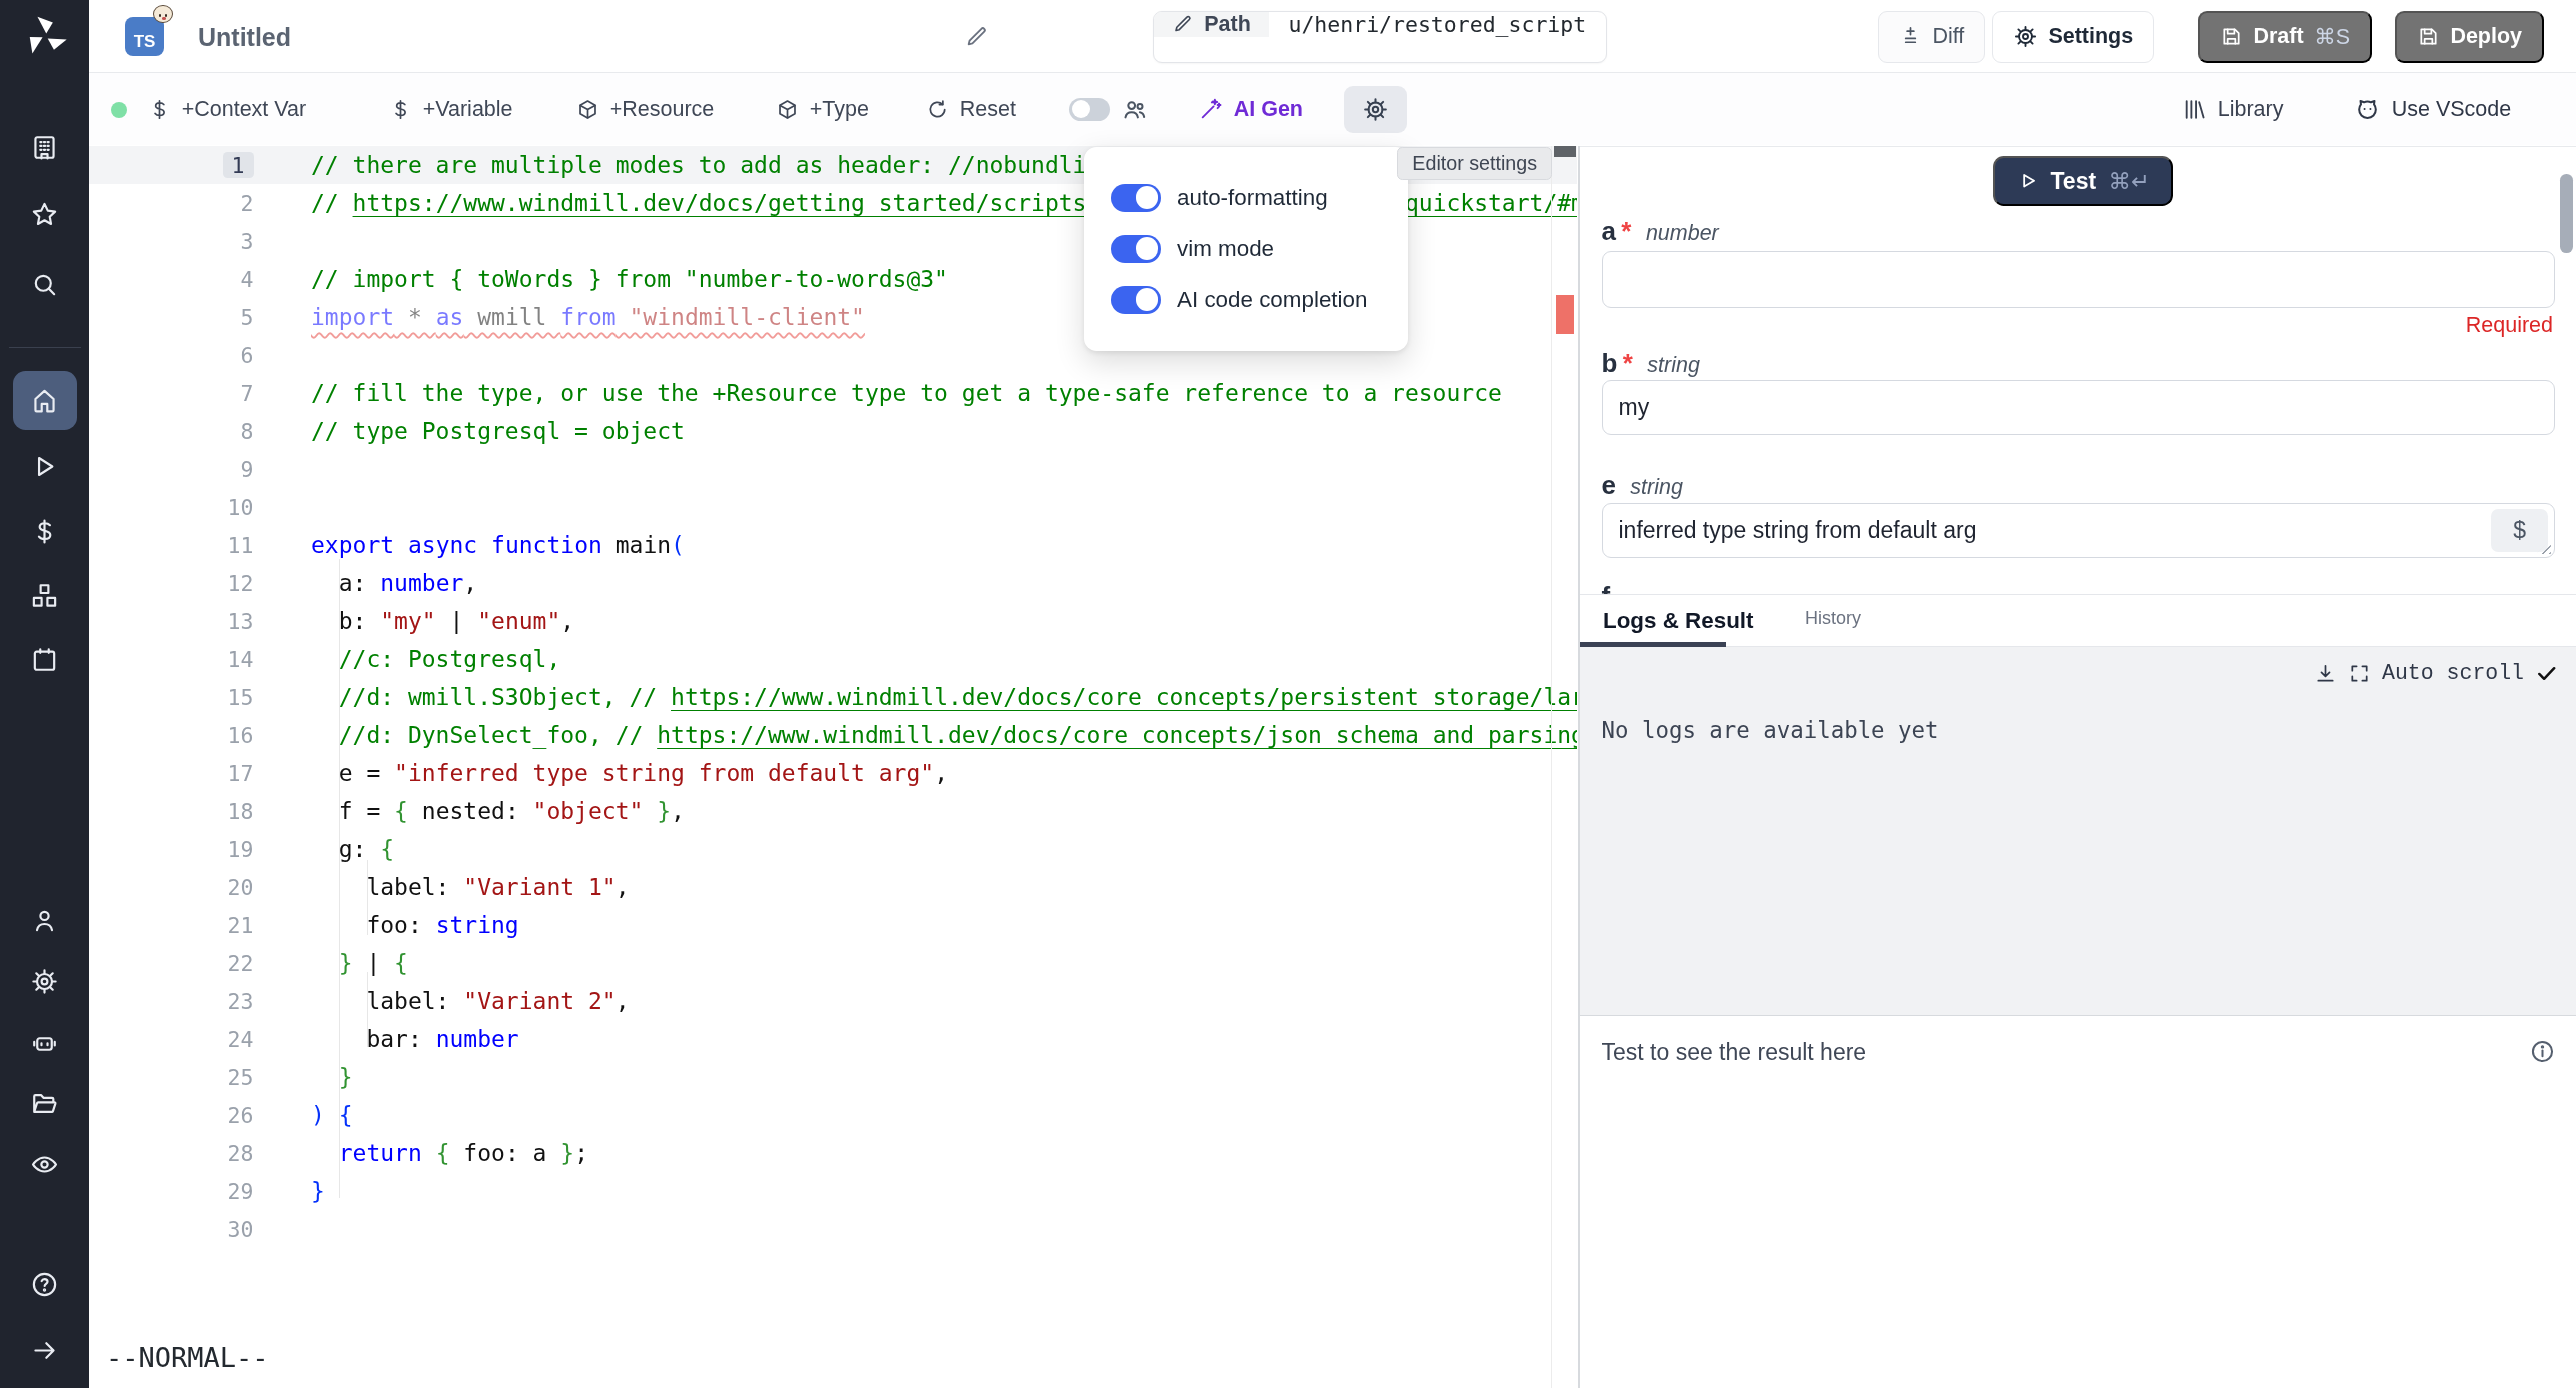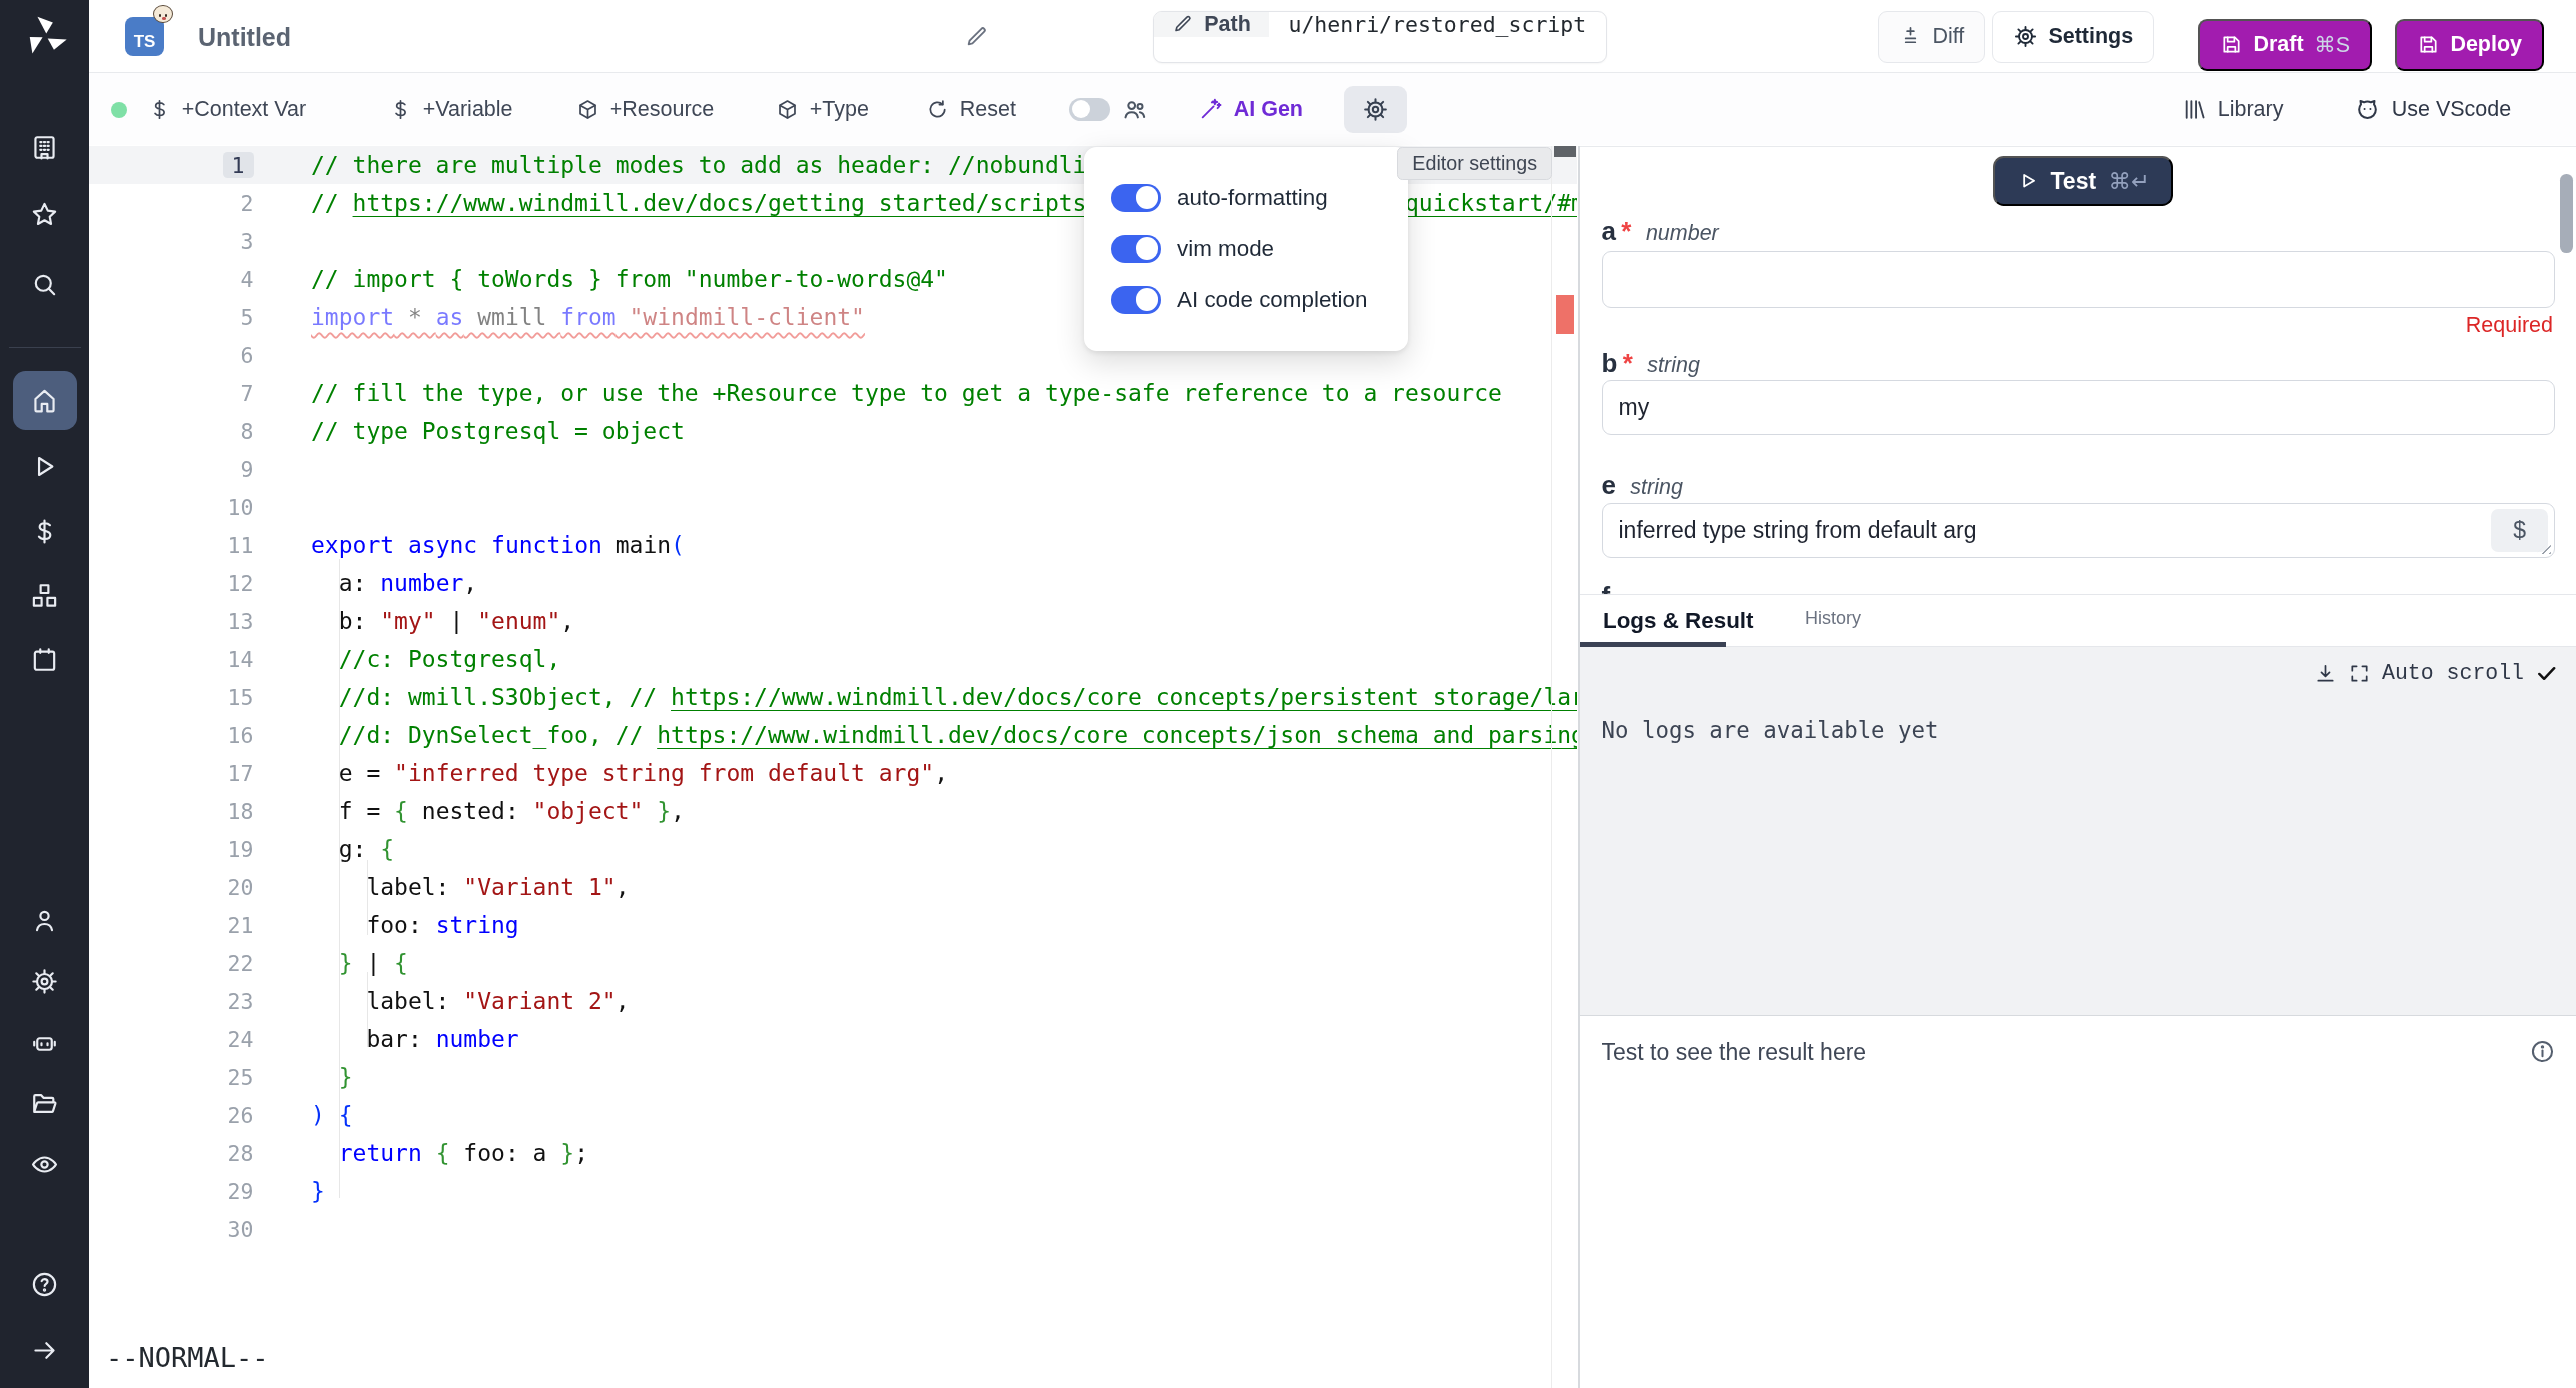--- a/index.html
+++ b/index.html
@@ -34,21 +34,21 @@
     border:0.9px solid #e3e5e9; border-radius:9px; overflow:hidden; background:#fff;
     box-shadow:0 0.9px 1.8px rgba(0,0,0,.04); }
   #path-pill .seg { display:flex; align-items:center; gap:10.7px; background:#f4f5f6;
     padding:0 18px; color:#3f4756; font-size:21.5px; font-weight:600; }
   #path-pill .val { display:flex; align-items:center; padding:0 19.7px;
     font-family:"DejaVu Sans Mono", monospace; font-size:21.5px; color:#23292f; }
   .hbtn { position:absolute; top:10.7px; height:52px; display:flex; align-items:center; gap:10.7px;
     border-radius:9px; font-size:21.5px; padding:0 19.7px; }
   .hbtn.light { background:#fbfbfc; border:0.9px solid #e6e8ec; color:#4b5563; }
   .hbtn.white { background:#fff; border:0.9px solid #e6e8ec; color:#1f2937; font-weight:600; }
-  .hbtn.slate { background:#a21caf; color:#fff; font-weight:600;margin-top:8px; }
+  .hbtn.slate { background:#737373; color:#fff; font-weight:600; }
   .hbtn kbd { font-family:"Liberation Sans", sans-serif; color:#cdd6e6; font-weight:400; }
 
   
   #tbar { position:absolute; left:89px; top:73px; width:2487px; height:72px; background:#fdfdfe; z-index:18; }
   .titem { position:absolute; top:0; height:72px; display:flex; align-items:center; gap:10.7px;
     color:#3f4756; font-size:21.5px; font-weight:500; }
   #status-dot { position:absolute; left:21.5px; top:29px; width:16px; height:16px; border-radius:50%; background:#7fe0a6; }
   .toggle-off { width:41px; height:23px; border-radius:11.6px; background:#ccd2da; position:relative; }
   .toggle-off i { position:absolute; left:2.7px; top:2.7px; width:18px; height:18px; border-radius:50%; background:#fff; }
   #aigen { color:#6f2bd6; font-weight:600; }
@@ -386,21 +386,21 @@
           </svg>
         </span>
       <span id="use-vscode">Use VScode</span>
     </div>
   </div>
 
   <main id="editor">
       <div class="cl hl"><div class="g"><span>1</span></div><div class="t"><span class="tok-c">// there are multiple modes to add as header: //nobundling //native //npm //nodejs</span></div></div>
       <div class="cl"><div class="g"><span>2</span></div><div class="t"><span class="tok-c">// </span><span class="tok-l">https://www.windmill.dev/docs/getting_started/scripts_quickstart/typescript_quickstart/#modes</span></div></div>
       <div class="cl"><div class="g"><span>3</span></div><div class="t"></div></div>
-      <div class="cl"><div class="g"><span>4</span></div><div class="t"><span class="tok-c">// import { toWords } from "number-to-words@4"</span></div></div>
+      <div class="cl"><div class="g"><span>4</span></div><div class="t"><span class="tok-c">// import { toWords } from "number-to-words@3"</span></div></div>
       <div class="cl"><div class="g"><span>5</span></div><div class="t dim"><span class="sqg"><span class="tok-k">import</span><span class="tok-p"> * </span><span class="tok-k">as</span><span class="tok-p"> wmill </span><span class="tok-k">from</span><span class="tok-s"> "windmill-client"</span></span></div></div>
       <div class="cl"><div class="g"><span>6</span></div><div class="t"></div></div>
       <div class="cl"><div class="g"><span>7</span></div><div class="t"><span class="tok-c">// fill the type, or use the +Resource type to get a type-safe reference to a resource</span></div></div>
       <div class="cl"><div class="g"><span>8</span></div><div class="t"><span class="tok-c">// type Postgresql = object</span></div></div>
       <div class="cl"><div class="g"><span>9</span></div><div class="t"></div></div>
       <div class="cl"><div class="g"><span>10</span></div><div class="t"></div></div>
       <div class="cl"><div class="g"><span>11</span></div><div class="t"><span class="tok-k">export</span><span class="tok-p"> </span><span class="tok-k">async</span><span class="tok-p"> </span><span class="tok-k">function</span><span class="tok-p"> main</span><span class="tok-b1">(</span></div></div>
       <div class="cl"><div class="g"><span>12</span></div><div class="t"><span class="tok-p">  a: </span><span class="tok-t">number</span><span class="tok-p">,</span></div></div>
       <div class="cl"><div class="g"><span>13</span></div><div class="t"><span class="tok-p">  b: </span><span class="tok-s">"my"</span><span class="tok-p"> | </span><span class="tok-s">"enum"</span><span class="tok-p">,</span></div></div>
       <div class="cl"><div class="g"><span>14</span></div><div class="t"><span class="tok-c">  //c: Postgresql,</span></div></div>

